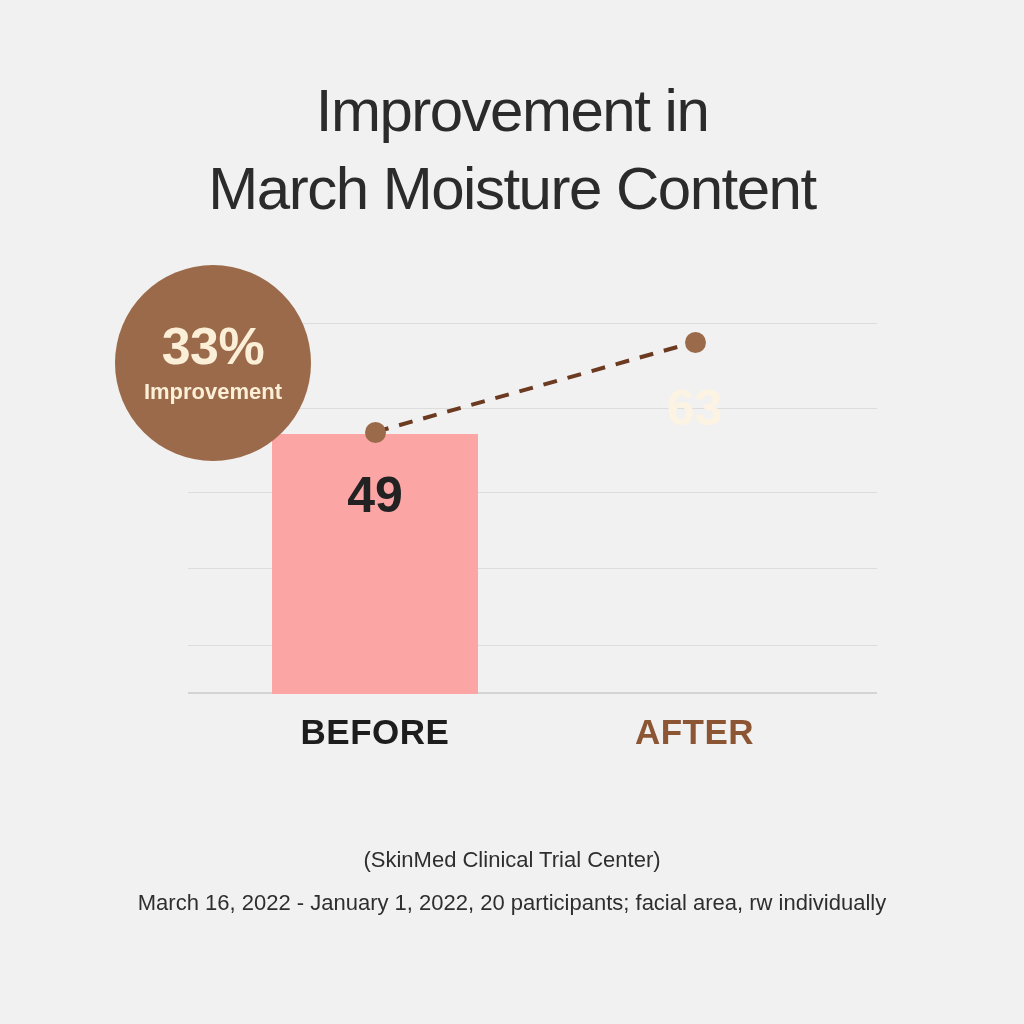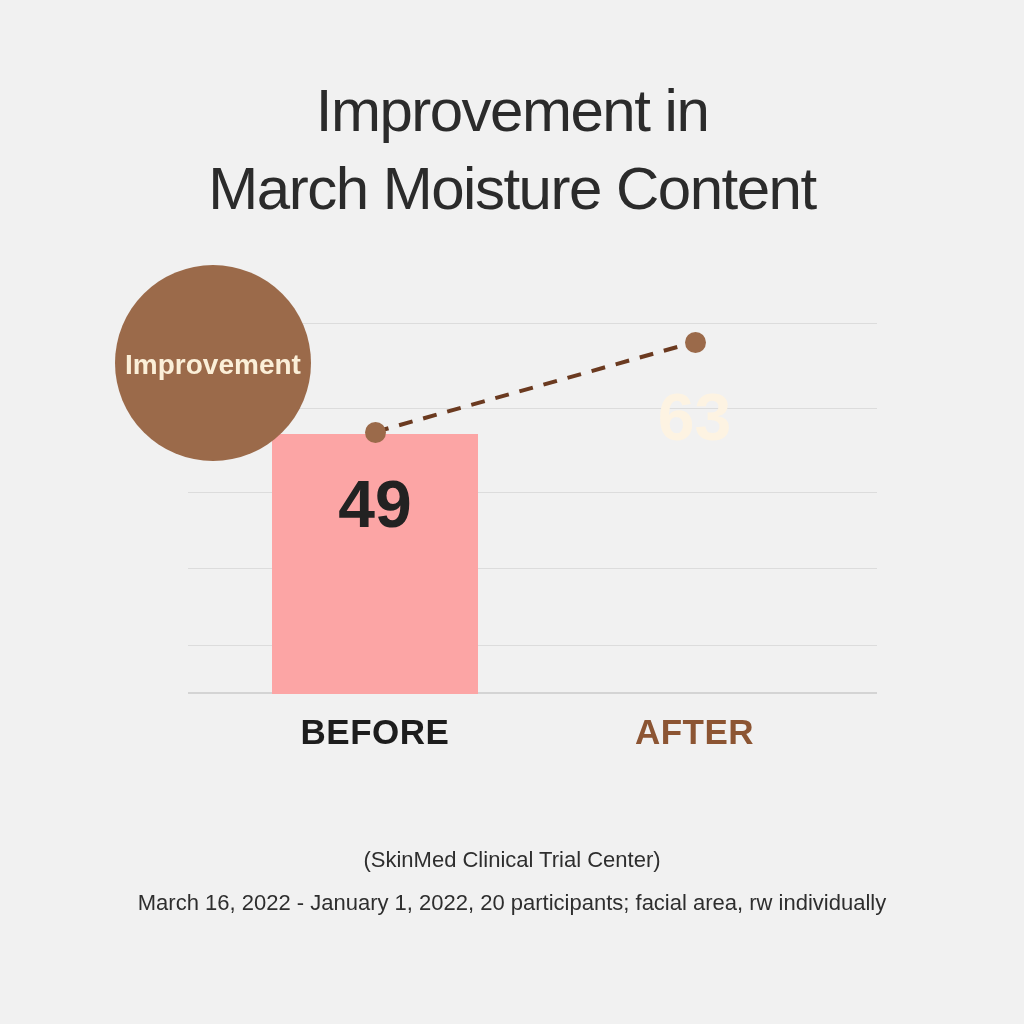--- a/index.html
+++ b/index.html
@@ -74,21 +74,21 @@
   .bar-after {
     left: 399px;
     width: 215px;
     height: 353px;
     background: linear-gradient(to bottom, #a5apx 0%, #a26b4c 0%, #b07a57 12%, #c49470 38%, #ddbb96 62%, #f2dcbb 82%, #fbefd8 100%);
   }
   .bar-value {
     position: absolute;
     width: 100%;
     text-align: center;
-    font-size: 66px;
+    font-size: 50px;
     font-weight: 700;
     letter-spacing: 0px;
   }
   .bar-value-before {
     top: 32px;
     color: #222222;
   }
   .bar-value-after {
     top: 38px;
     color: #fdf3e2;
@@ -146,21 +146,21 @@
     justify-content: center;
   }
   .badge-pct {
     font-size: 52px;
     font-weight: 700;
     color: #fbefd8;
     line-height: 54px;
     letter-spacing: -0.5px;
   }
   .badge-label {
-    font-size: 28px;
+    font-size: 22px;
     font-weight: 700;
     color: #fbefd8;
     line-height: 30px;
     margin-top: 4px;
   }
 
   
   .caption-block {
     position: absolute;
     left: 0;
@@ -207,20 +207,21 @@
     </svg>
 
     <div class="marker" style="left:176.5px; top:121.5px;"></div>
     <div class="marker" style="left:496.5px; top:31.5px;"></div>
   </div>
 
   <div class="axis-label axis-label-after">AFTER</div>
   <div class="axis-label axis-label-before">BEFORE</div>
 
   <div class="badge">
+    <div class="badge-pct">33%</div>
     <div class="badge-label">Improvement</div>
   </div>
 
   <div class="caption-block">
     <div class="caption-line">(SkinMed Clinical Trial Center)</div>
     <div class="caption-line">March 16, 2022 - January 1, 2022, 20 participants; facial area, rw individually</div>
   </div>
 
 </div>
 

